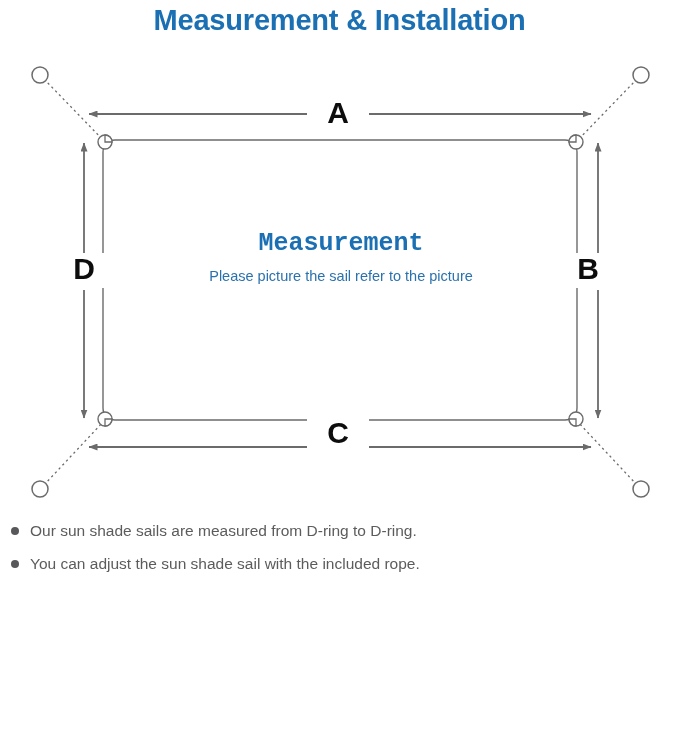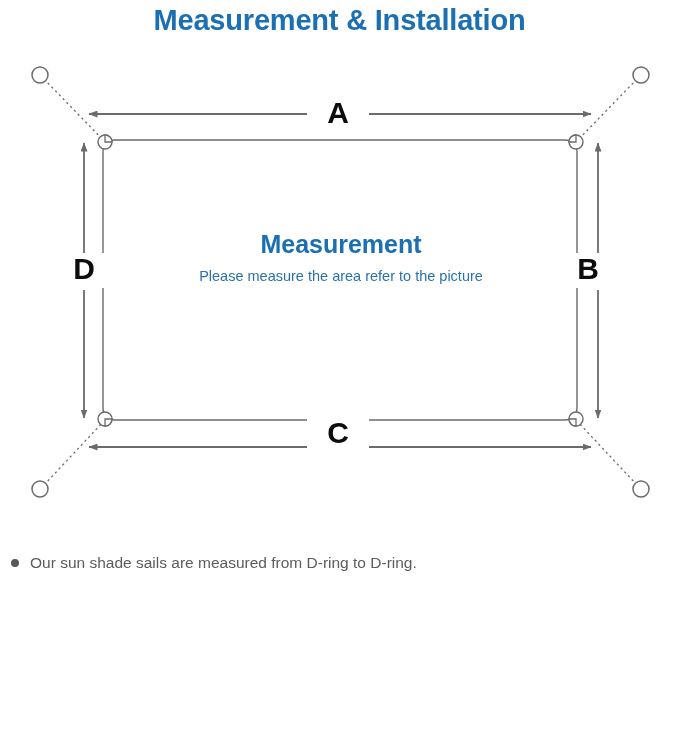--- a/index.html
+++ b/index.html
@@ -72,35 +72,36 @@
     top: 185px;
     width: 476px;
     text-align: center;
   }
   #sail-caption-title {
     font-size: 25px;
     font-weight: bold;
     color: #1b6fb3;
     line-height: 30px;
     white-space: nowrap;
+    font-family: Liberation Mono, monospace;
   }
   #sail-caption-sub {
     font-size: 14.5px;
     font-weight: normal;
     color: #2a72ad;
     line-height: 20px;
     padding-top: 7px;
     white-space: nowrap;
   }
 
   
   #notes {
     position: absolute;
     left: 0;
-    top: 552px;
+    top: 520px;
     width: 545px;
   }
   .note-item {
     position: relative;
     padding-left: 30px;
     padding-right: 6px;
     margin-bottom: 12px;
     font-size: 15.5px;
     line-height: 21px;
     color: #5c5c5c;
@@ -182,22 +183,26 @@
     </g>
   </svg>
 
   <div class="dim-letter" id="letter-a">A</div>
   <div class="dim-letter" id="letter-b">B</div>
   <div class="dim-letter" id="letter-c">C</div>
   <div class="dim-letter" id="letter-d">D</div>
 
   <div id="sail-caption">
     <div id="sail-caption-title">Measurement</div>
-    <div id="sail-caption-sub">Please measure the area refer to the picture</div>
+    <div id="sail-caption-sub">Please picture the sail refer to the picture</div>
   </div>
 </div>
 
 <div id="notes">
   <div class="note-item">
     <span class="note-bullet"></span>
     <span class="note-text">Our sun shade sails are measured from D-ring to D-ring.</span>
   </div>
+  <div class="note-item">
+    <span class="note-bullet"></span>
+    <span class="note-text">You can adjust the sun shade sail with the included rope.</span>
+  </div>
 </div>
 
 </body></html>

